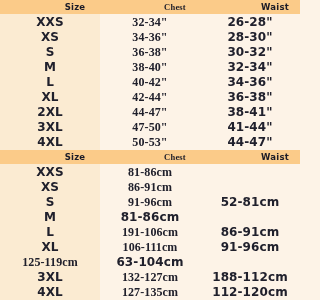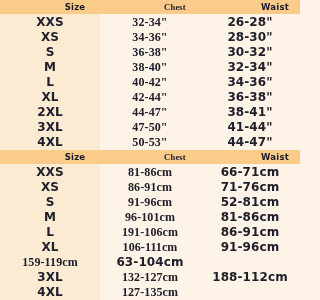--- a/index.html
+++ b/index.html
@@ -153,56 +153,54 @@
     <div class="table-header">
       <div class="cell col-size">Size</div>
       <div class="cell col-chest">Chest</div>
       <div class="cell col-waist">Waist</div>
     </div>
 
     <div class="table-body">
       <div class="row">
         <div class="cell col-size">XXS</div>
         <div class="cell col-chest">81-86cm</div>
-        <div class="cell col-waist">66-71cm</div>
       </div>
       <div class="row">
         <div class="cell col-size">XS</div>
         <div class="cell col-chest">86-91cm</div>
-        <div class="cell col-waist">71-76cm</div>
       </div>
       <div class="row">
         <div class="cell col-size">S</div>
         <div class="cell col-chest">91-96cm</div>
         <div class="cell col-waist">52-81cm</div>
       </div>
       <div class="row">
         <div class="cell col-size">M</div>
-        <div class="cell col-chest">96-101cm</div>
         <div class="cell col-waist">81-86cm</div>
       </div>
       <div class="row">
         <div class="cell col-size">L</div>
         <div class="cell col-chest">191-106cm</div>
         <div class="cell col-waist">86-91cm</div>
       </div>
       <div class="row">
         <div class="cell col-size">XL</div>
         <div class="cell col-chest">106-111cm</div>
         <div class="cell col-waist">91-96cm</div>
       </div>
       <div class="row">
-        <div class="cell col-chest">159-119cm</div>
+        <div class="cell col-chest">125-119cm</div>
         <div class="cell col-waist">63-104cm</div>
       </div>
       <div class="row">
         <div class="cell col-size">3XL</div>
         <div class="cell col-chest">132-127cm</div>
         <div class="cell col-waist">188-112cm</div>
       </div>
       <div class="row">
         <div class="cell col-size">4XL</div>
         <div class="cell col-chest">127-135cm</div>
+        <div class="cell col-waist">112-120cm</div>
       </div>
     </div>
   </div>
 
 </div>
 
 </body></html>

